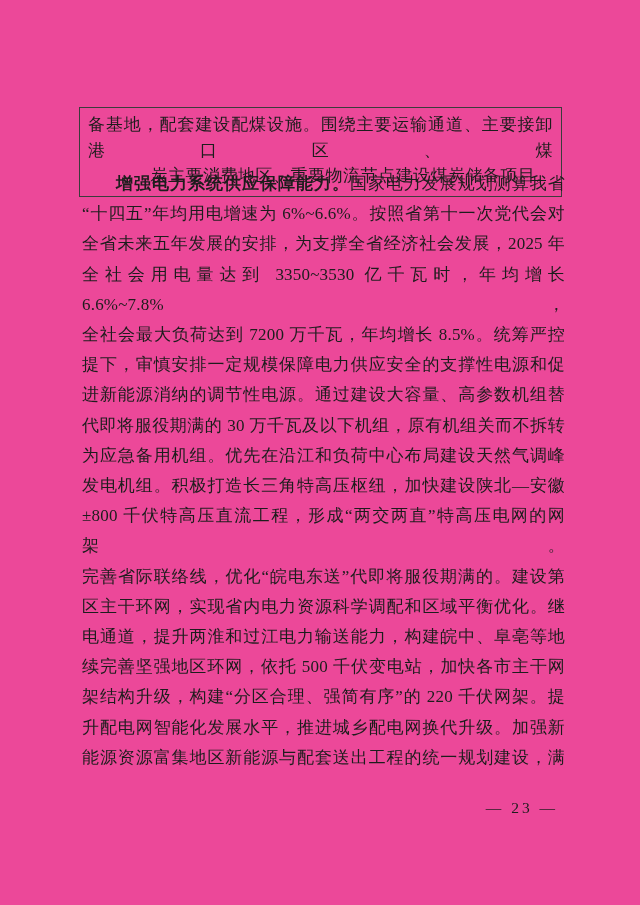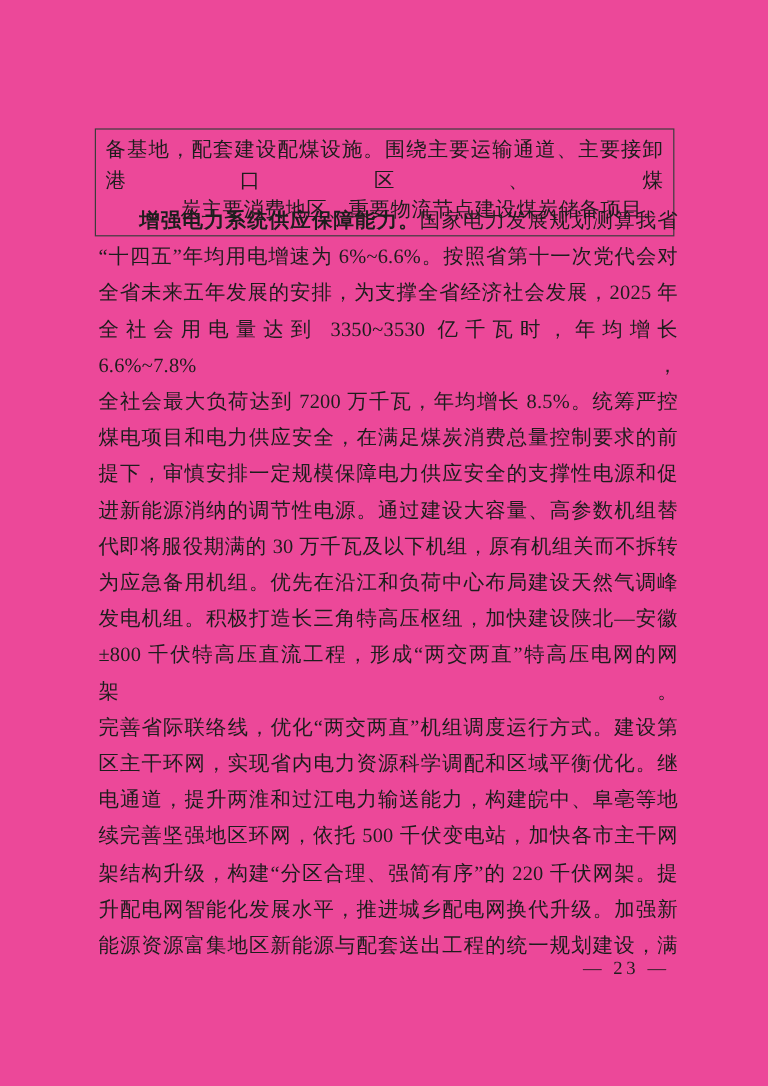--- a/index.html
+++ b/index.html
@@ -75,28 +75,27 @@
     <div class="box-line-full">备基地，配套建设配煤设施。围绕主要运输通道、主要接卸港口区、煤</div>
     <div class="box-line-short">炭主要消费地区、重要物流节点建设煤炭储备项目。</div>
   </div>
 
   <div class="body-paragraph">
     <div class="para-line first-line"><span class="lead-bold">增强电力系统供应保障能力。</span><span>国家电力发展规划测算我省</span></div>
     <div class="para-line">“十四五”年均用电增速为 6%~6.6%。按照省第十一次党代会对</div>
     <div class="para-line">全省未来五年发展的安排，为支撑全省经济社会发展，2025 年</div>
     <div class="para-line">全社会用电量达到 3350~3530 亿千瓦时，年均增长 6.6%~7.8%，</div>
     <div class="para-line">全社会最大负荷达到 7200 万千瓦，年均增长 8.5%。统筹严控</div>
-    <div class="para-line">煤电项目和电力供应安全，在满足煤炭消费总量控制要求的前</div>
     <div class="para-line">提下，审慎安排一定规模保障电力供应安全的支撑性电源和促</div>
     <div class="para-line">进新能源消纳的调节性电源。通过建设大容量、高参数机组替</div>
     <div class="para-line">代即将服役期满的 30 万千瓦及以下机组，原有机组关而不拆转</div>
     <div class="para-line">为应急备用机组。优先在沿江和负荷中心布局建设天然气调峰</div>
     <div class="para-line">发电机组。积极打造长三角特高压枢纽，加快建设陕北—安徽</div>
     <div class="para-line">±800 千伏特高压直流工程，形成“两交两直”特高压电网的网架。</div>
-    <div class="para-line">完善省际联络线，优化“两交两直”机组调度运行方式。建设第</div>
+    <div class="para-line">完善省际联络线，优化“皖电东送”代即将服役期满的。建设第</div>
     <div class="para-line">区主干环网，实现省内电力资源科学调配和区域平衡优化。继</div>
     <div class="para-line">电通道，提升两淮和过江电力输送能力，构建皖中、阜亳等地</div>
     <div class="para-line">续完善坚强地区环网，依托 500 千伏变电站，加快各市主干网</div>
     <div class="para-line">架结构升级，构建“分区合理、强简有序”的 220 千伏网架。提</div>
     <div class="para-line">升配电网智能化发展水平，推进城乡配电网换代升级。加强新</div>
     <div class="para-line">能源资源富集地区新能源与配套送出工程的统一规划建设，满</div>
   </div>
 
   <div class="page-number">— 23 —</div>
 

